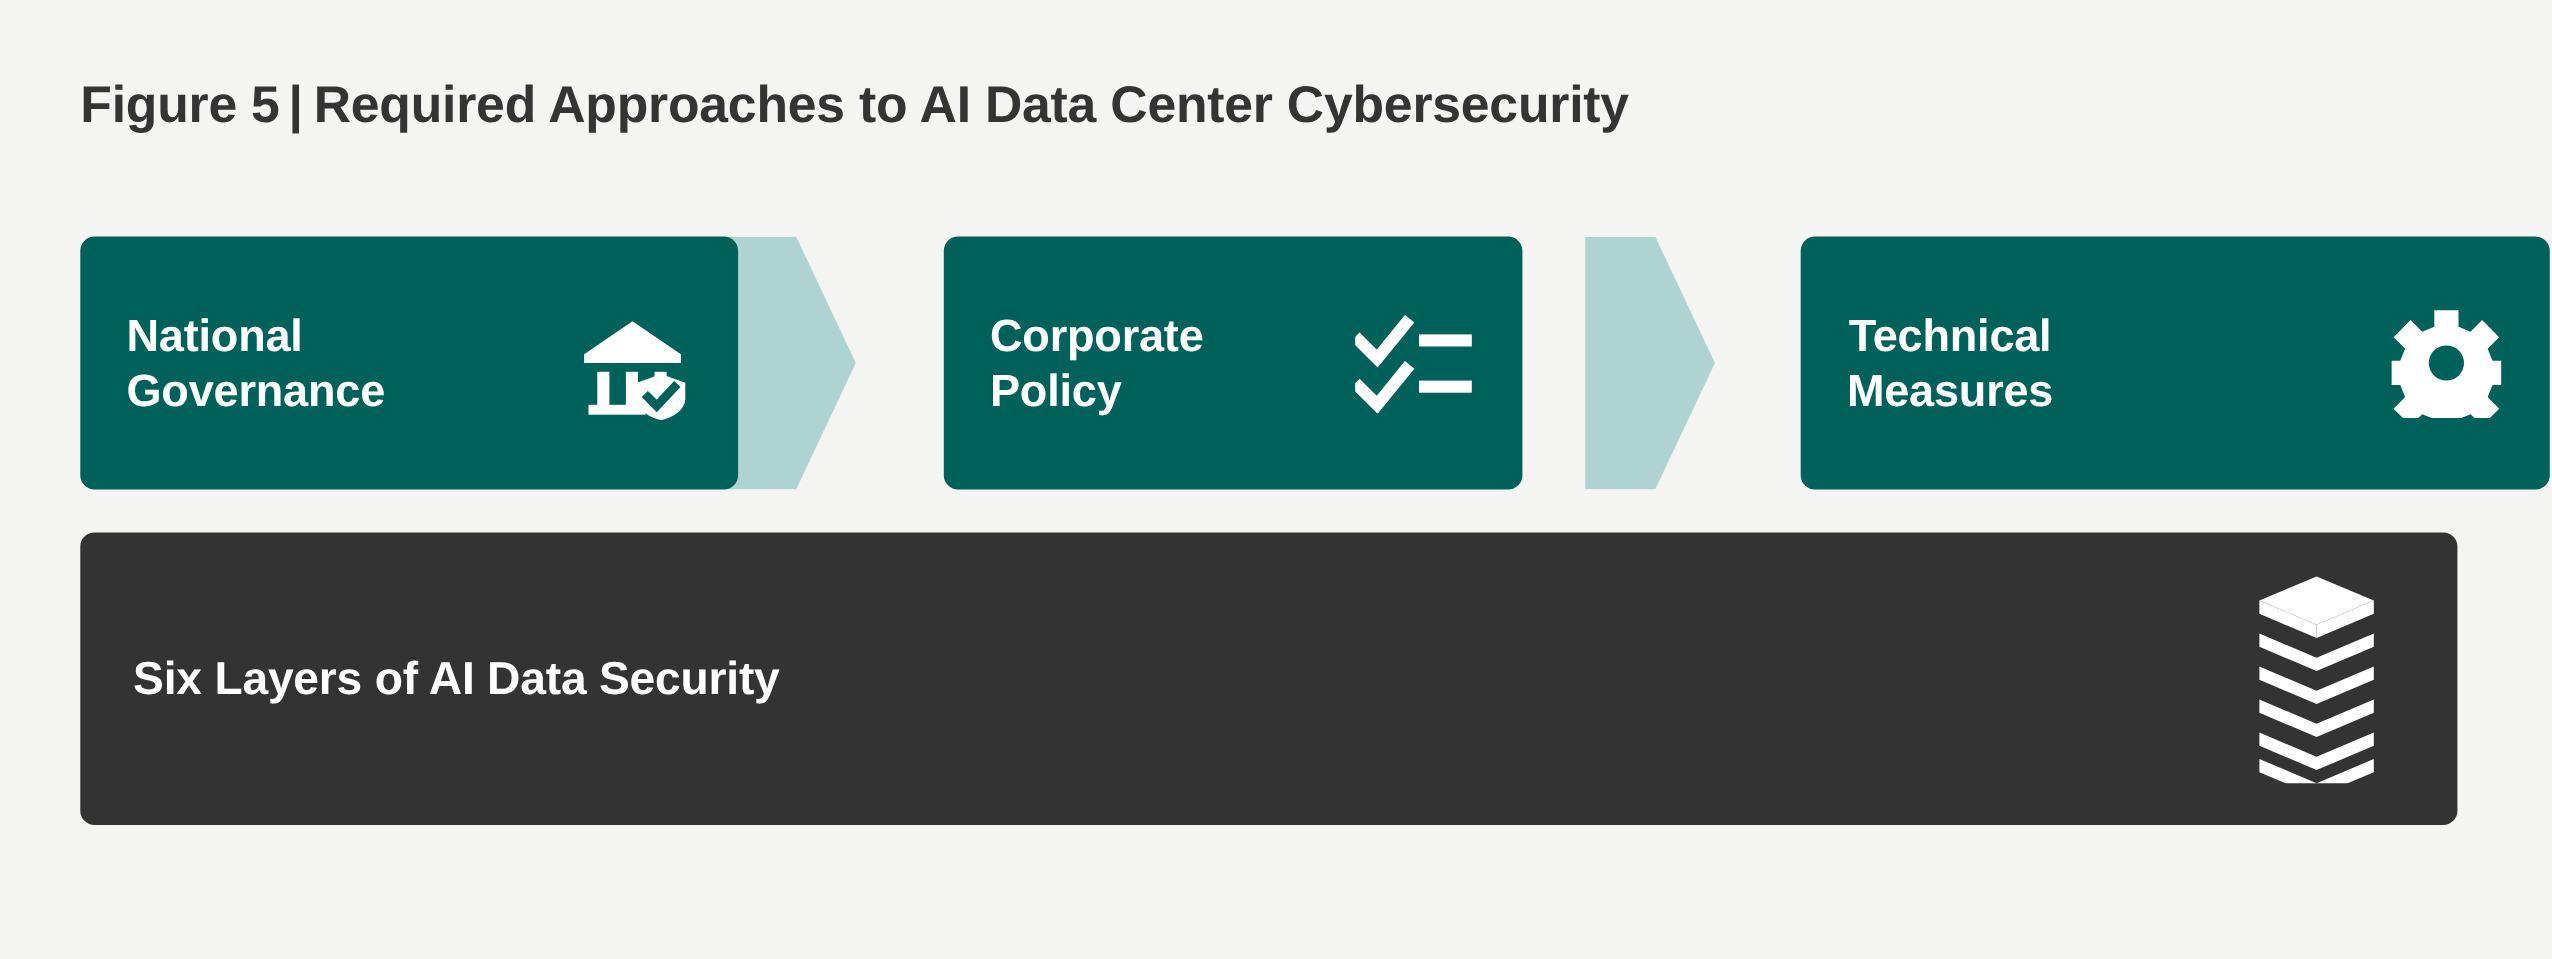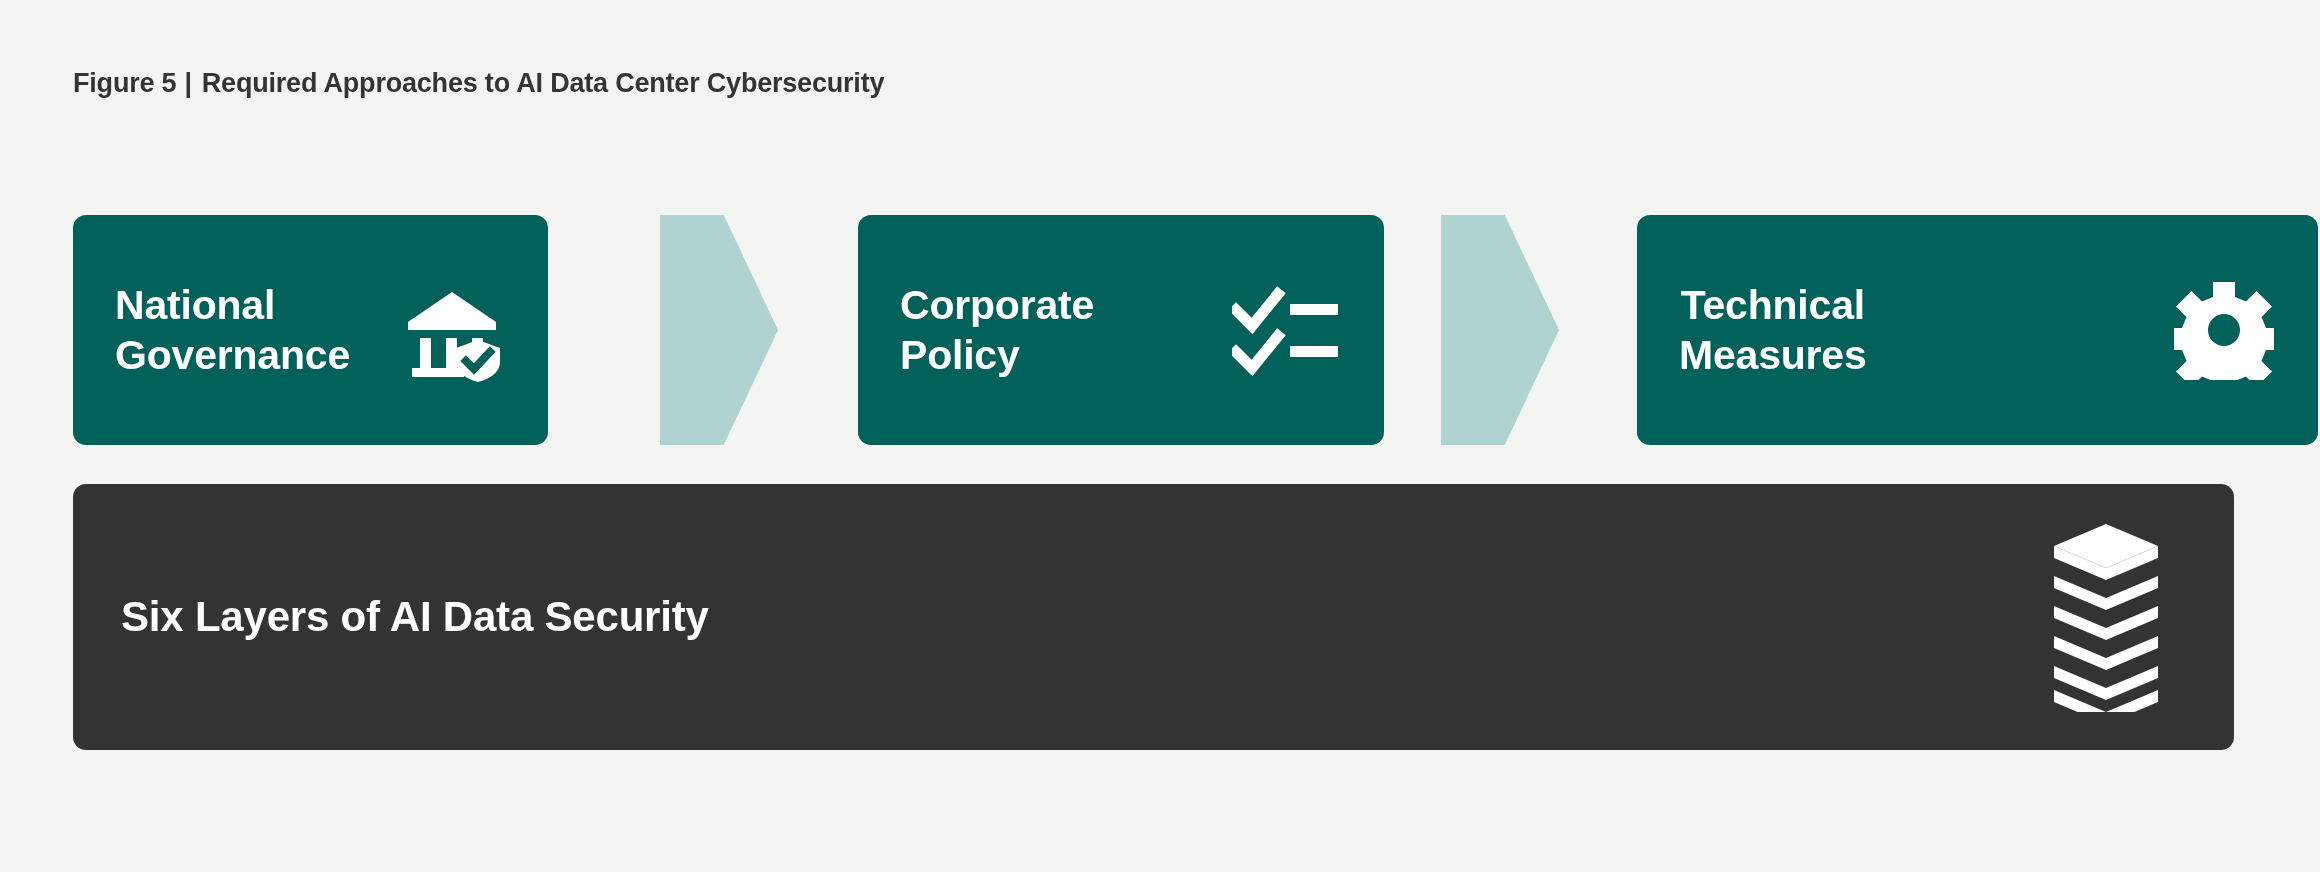--- a/index.html
+++ b/index.html
@@ -19,21 +19,21 @@
     width: 2320px;
     height: 872px;
     background: #F4F4F3;
   }
 
   
   .fig-title {
     position: absolute;
     left: 73px;
     top: 68px;
-    font-size: 27px;
+    font-size: 47px;
     font-weight: bold;
     color: #343434;
     letter-spacing: -0.2px;
     white-space: nowrap;
     line-height: 1.15;
   }
   .fig-title .sep {
     display: inline-block;
     padding: 0 10px 0 8px;
     font-weight: bold;
@@ -69,21 +69,21 @@
     white-space: pre-line;
     max-width: 330px;
   }
   .stage-icon {
     flex: 0 0 auto;
     display: flex;
     align-items: center;
     justify-content: center;
   }
 
-  #stage-1 { left: 73px;   width: 475px; }
+  #stage-1 { left: 73px;   width: 598px; }
   #stage-2 { left: 858px;  width: 526px; }
   #stage-3 { left: 1637px; width: 681px; text-align: center; }
 
   
   .chevron {
     position: absolute;
     top: 215px;
     height: 230px;
     background: #AED3D0;
     z-index: 1;

